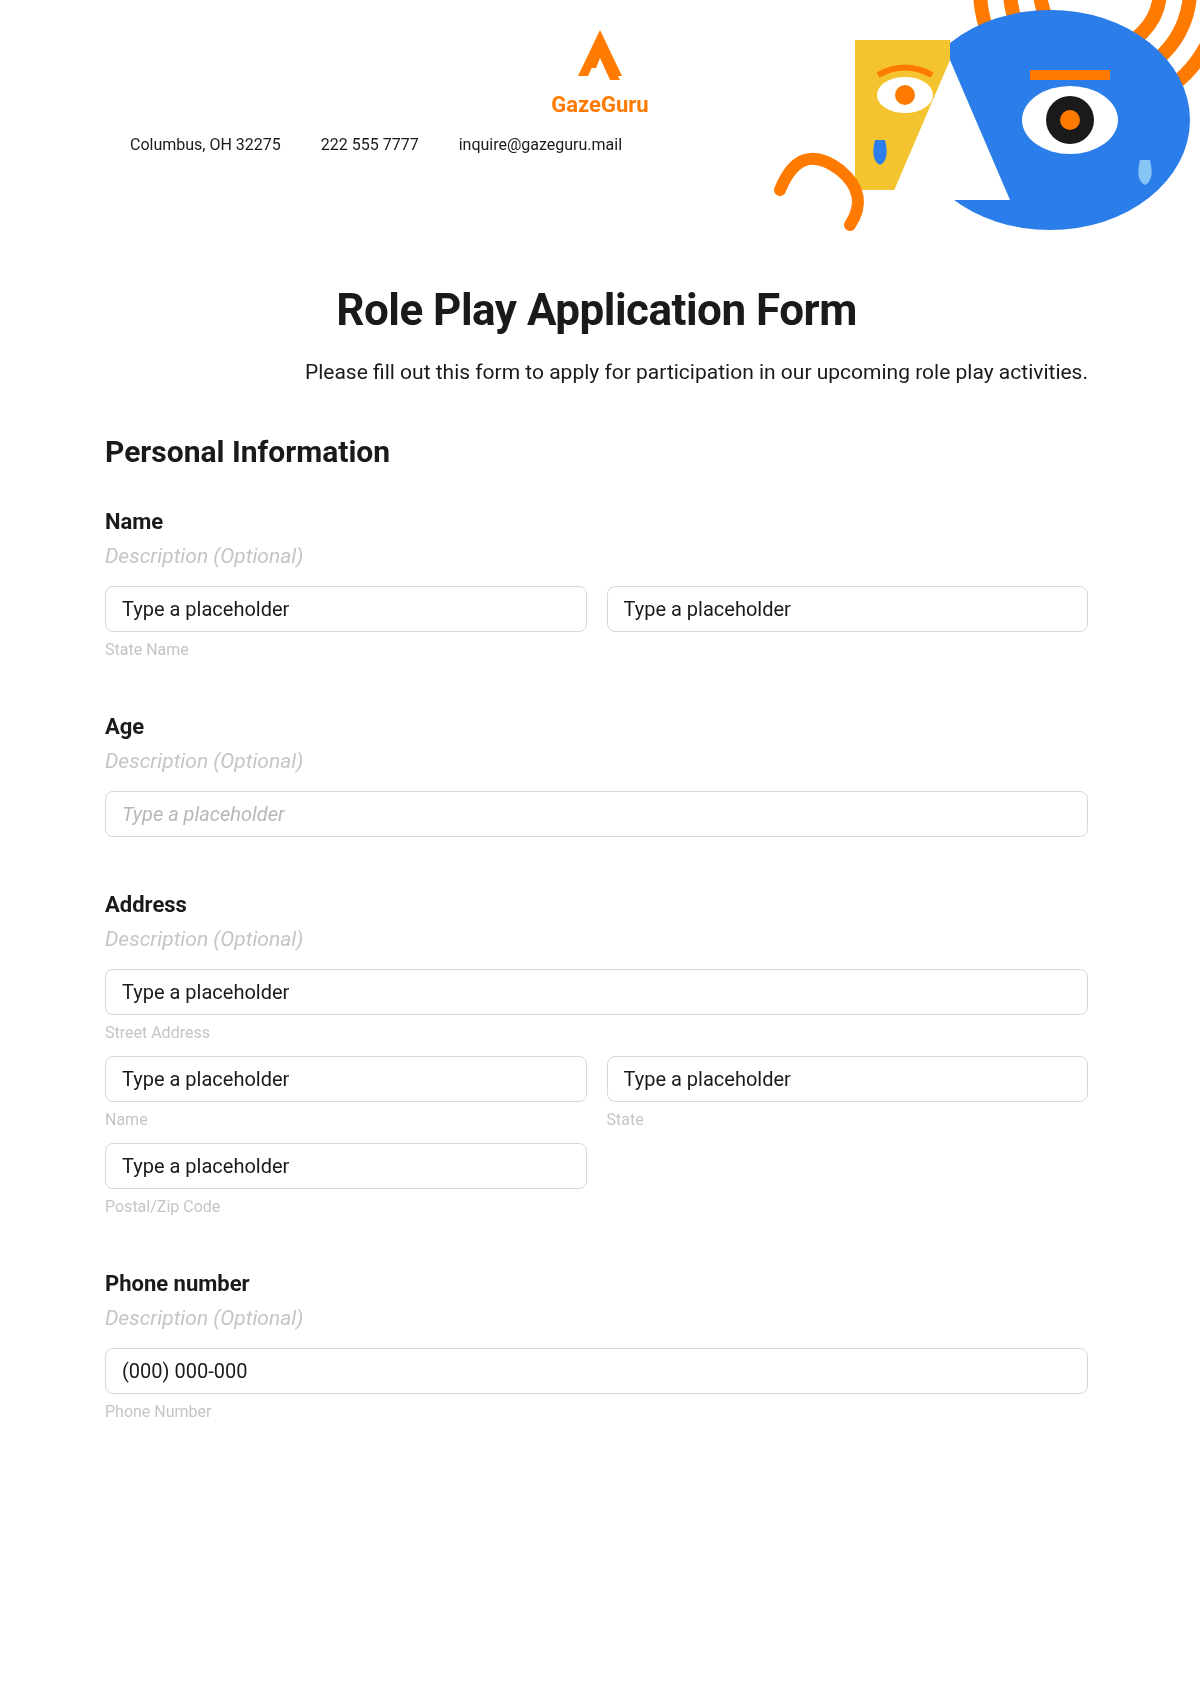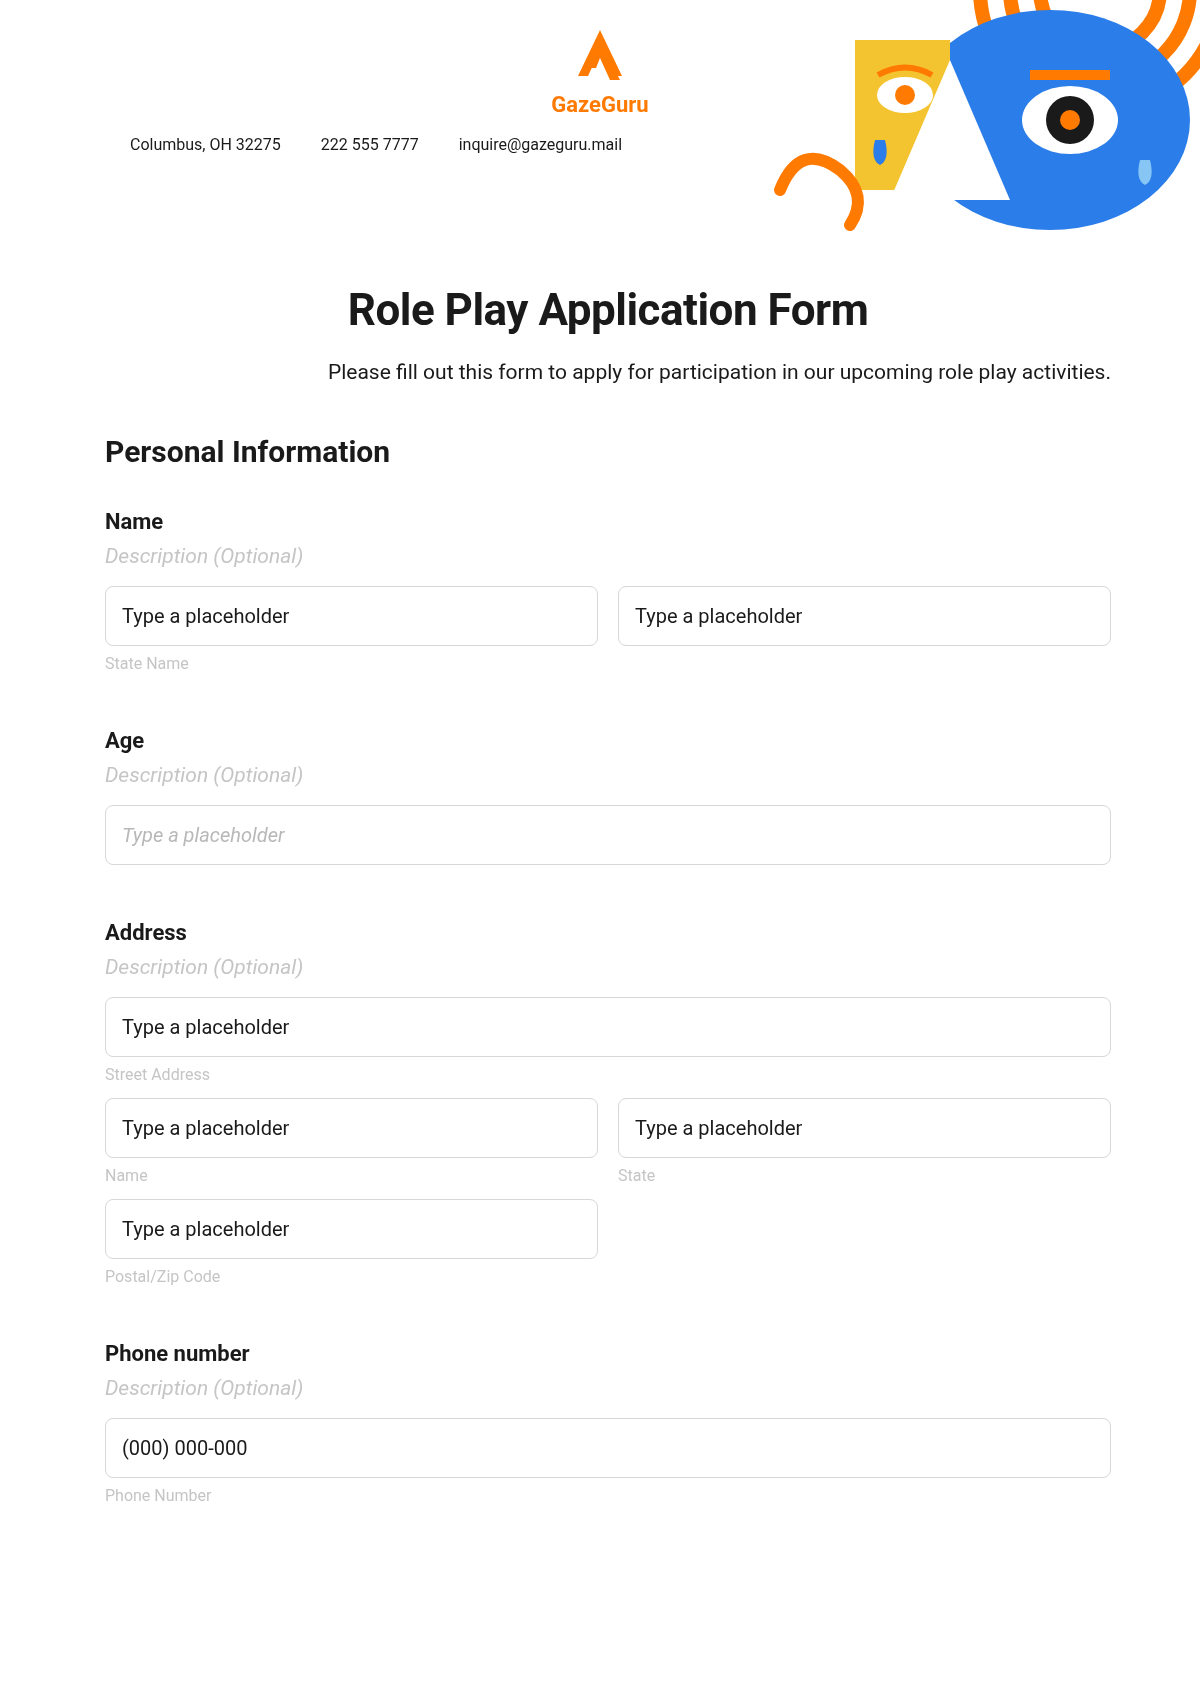--- a/index.html
+++ b/index.html
@@ -41,21 +41,21 @@
   }
   .header-info {
     display: flex;
     gap: 40px;
     margin-top: 18px;
     font-size: 16px;
     color: #1a1a1a;
     justify-content: flex-start;
   }
   .main {
-    padding: 110px 89px 40px 105px;
+    padding: 110px 112px 40px 105px;
   }
   .title {
     font-size: 44px;
     font-weight: 700;
     text-align: center;
     margin-bottom: 24px;
     color: #1a1a1a;
     letter-spacing: -0.5px;
   }
   .subtitle {
@@ -88,21 +88,21 @@
   .row {
     display: flex;
     gap: 20px;
     margin-bottom: 8px;
   }
   .col {
     flex: 1;
   }
   .input {
     width: 100%;
-    height: 60px;
+    height: 46px;
     border: 1px solid #d8d8d8;
     border-radius: 8px;
     padding: 0 16px;
     font-size: 20px;
     color: #1a1a1a;
     background: #fff;
     font-family: inherit;
   }
   .input::placeholder {
     color: #b8b8b8;

